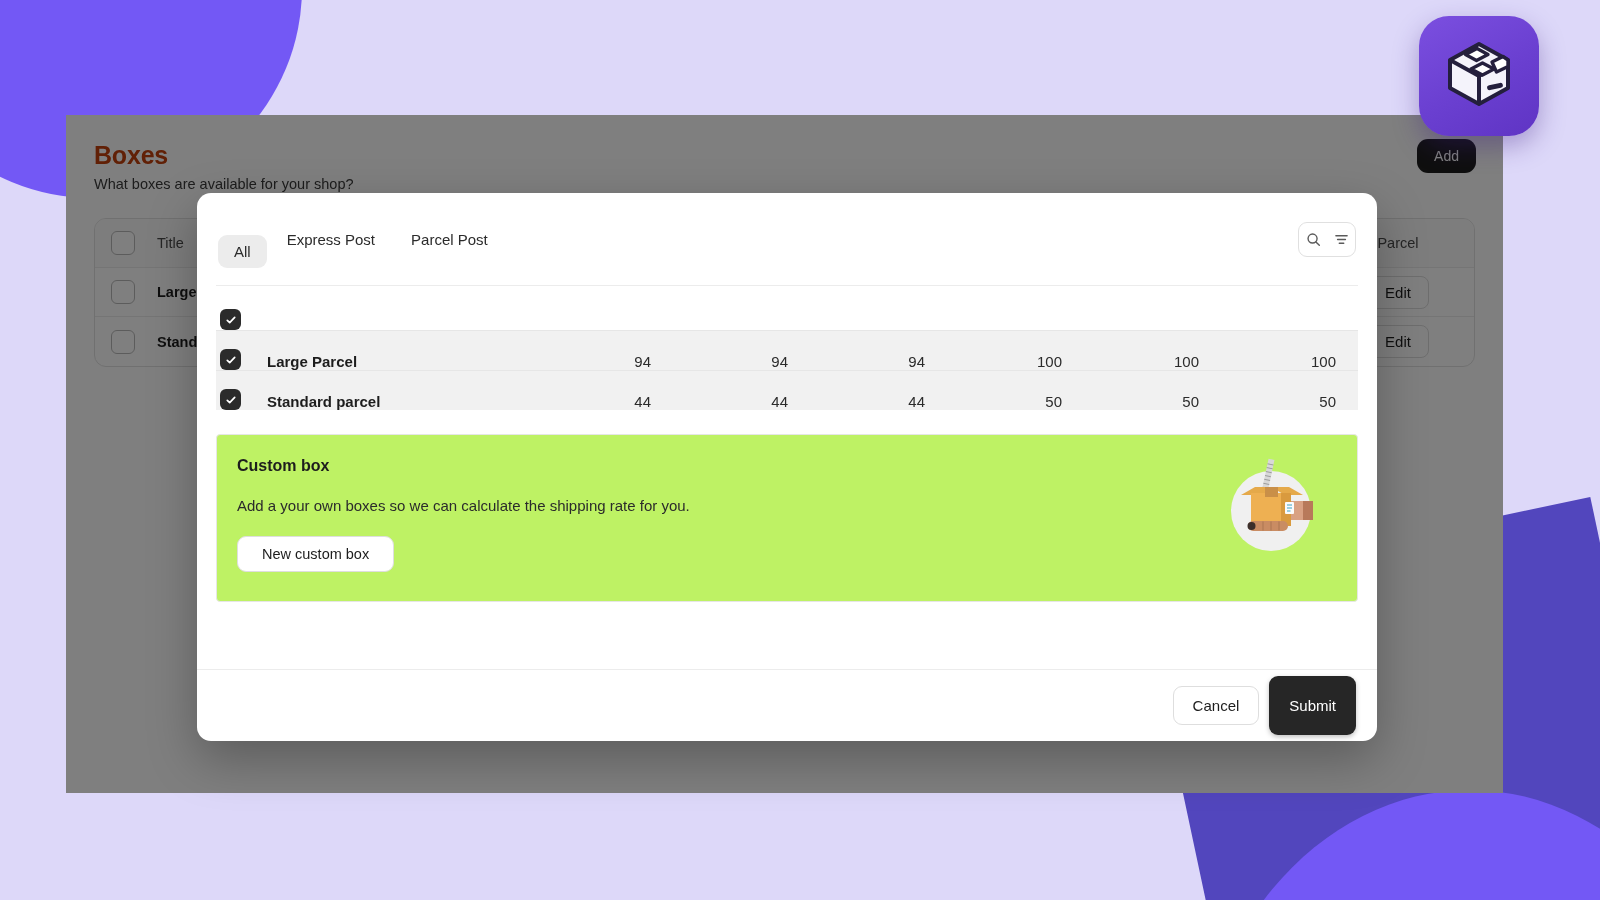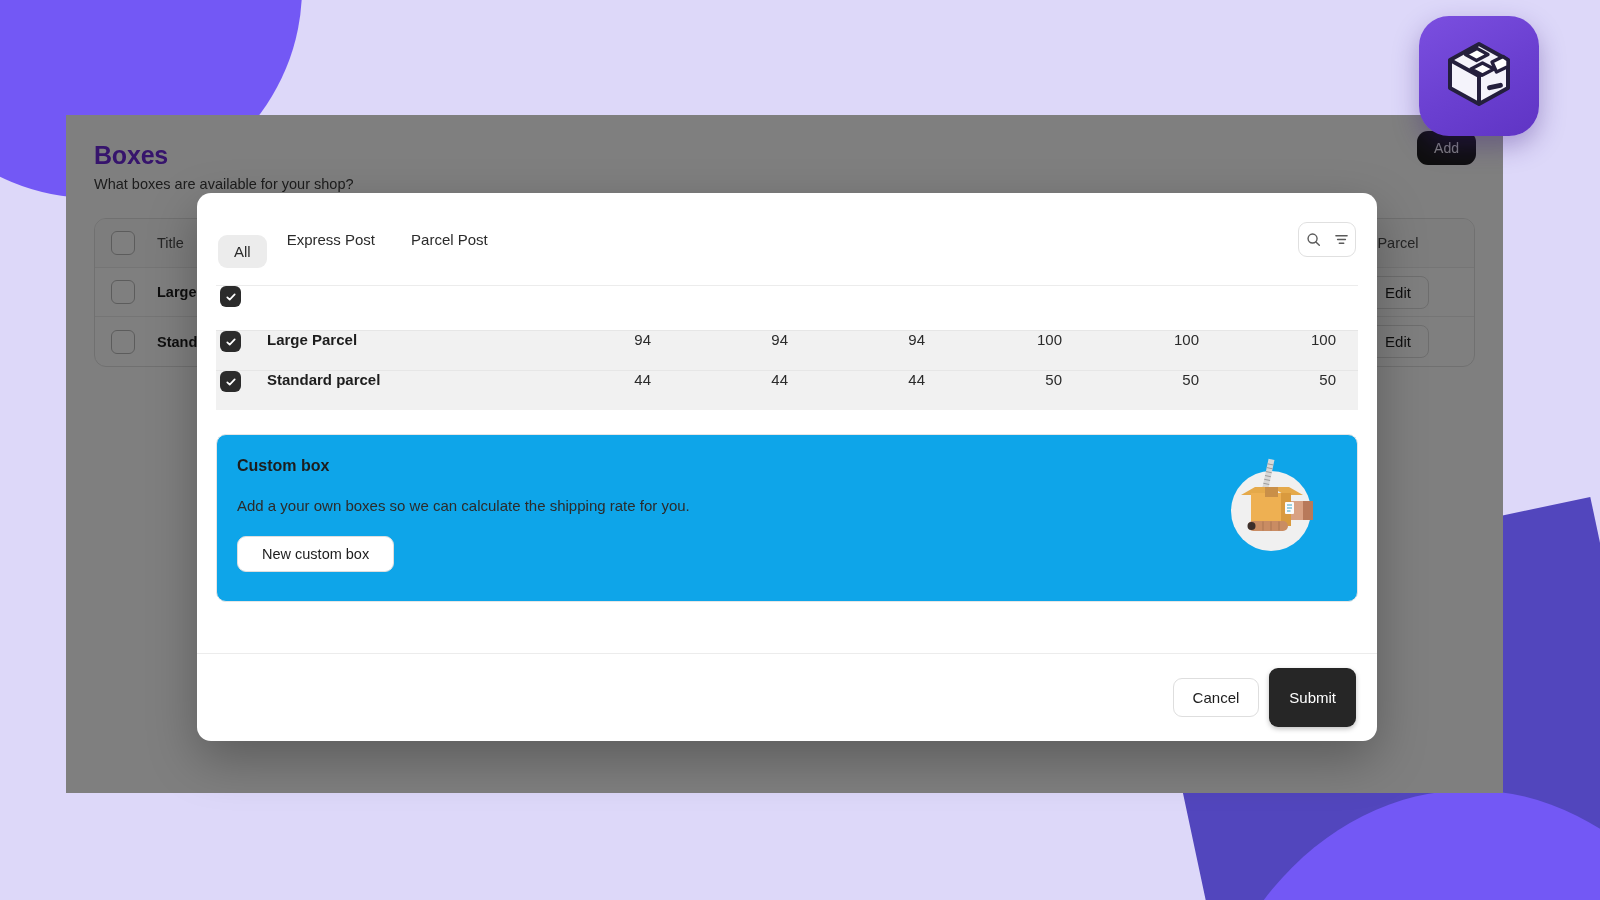--- a/index.html
+++ b/index.html
@@ -86,33 +86,33 @@
   }
   #page-inner {
     position: absolute;
     inset: 0;
     padding: 26px 28px;
     box-sizing: border-box;
   }
   #page-title {
     font-size: 25px;
     font-weight: bold;
-    color: #6d28d9;
+    color: #c2410c;
     margin: 0 0 6px 0;
     letter-spacing: -0.2px;
   }
   #page-subtitle {
     font-size: 14.5px;
     color: #3a3a3a;
     margin: 0;
   }
   #page-add-button {
     position: absolute;
     right: 27px;
-    top: 16px;
+    top: 24px;
     background: #1f1f1f;
     color: #fff;
     font-size: 14px;
     padding: 9px 17px;
     border-radius: 11px;
     border: none;
     font-family: inherit;
   }
   #page-table {
     margin-top: 26px;
@@ -261,21 +261,21 @@
     background: none;
     border: none;
     cursor: pointer;
   }
 
   #select-table {
     border-top: 1px solid #ececec;
   }
   .sel-row {
     display: flex;
-    align-items: flex-start;
+    align-items: flex-end;
     height: 40px;
     padding: 0 22px 0 4px;
     box-sizing: border-box;
   }
   .sel-row.head { height: 44px; background: #fff; }
   .sel-row.data { background: #f1f1f1; border-top: 1px solid #e6e6e6; }
   .cb {
     width: 21px;
     height: 21px;
     border-radius: 6px;
@@ -297,26 +297,26 @@
     font-size: 15px;
     color: #2b2b2b;
     width: 137px;
     text-align: right;
     flex: 0 0 auto;
   }
 
   #custom-box-card {
     margin-top: 24px;
     border: 1px solid #e6e6e6;
-    border-radius: 10px;
+    border-radius: 4px;
     padding: 22px 20px 24px 20px;
     position: relative;
     height: 168px;
     box-sizing: border-box;
-    background: #0ea5e9;
+    background: #bef264;
   }
   #custom-box-title {
     font-size: 16px;
     font-weight: bold;
     color: #1d1d1d;
     margin: 0 0 22px 0;
   }
   #custom-box-desc {
     font-size: 15px;
     color: #2b2b2b;
@@ -335,21 +335,21 @@
   #custom-box-illustration {
     position: absolute;
     right: 30px;
     top: 16px;
     width: 112px;
     height: 112px;
   }
 
   #modal-footer {
     flex: 0 0 auto;
-    height: 88px;
+    height: 72px;
     border-top: 1px solid #ececec;
     display: flex;
     align-items: center;
     justify-content: flex-end;
     gap: 10px;
     padding: 0 21px;
     box-sizing: border-box;
   }
   #cancel-button {
     border: 1px solid #dedede;

